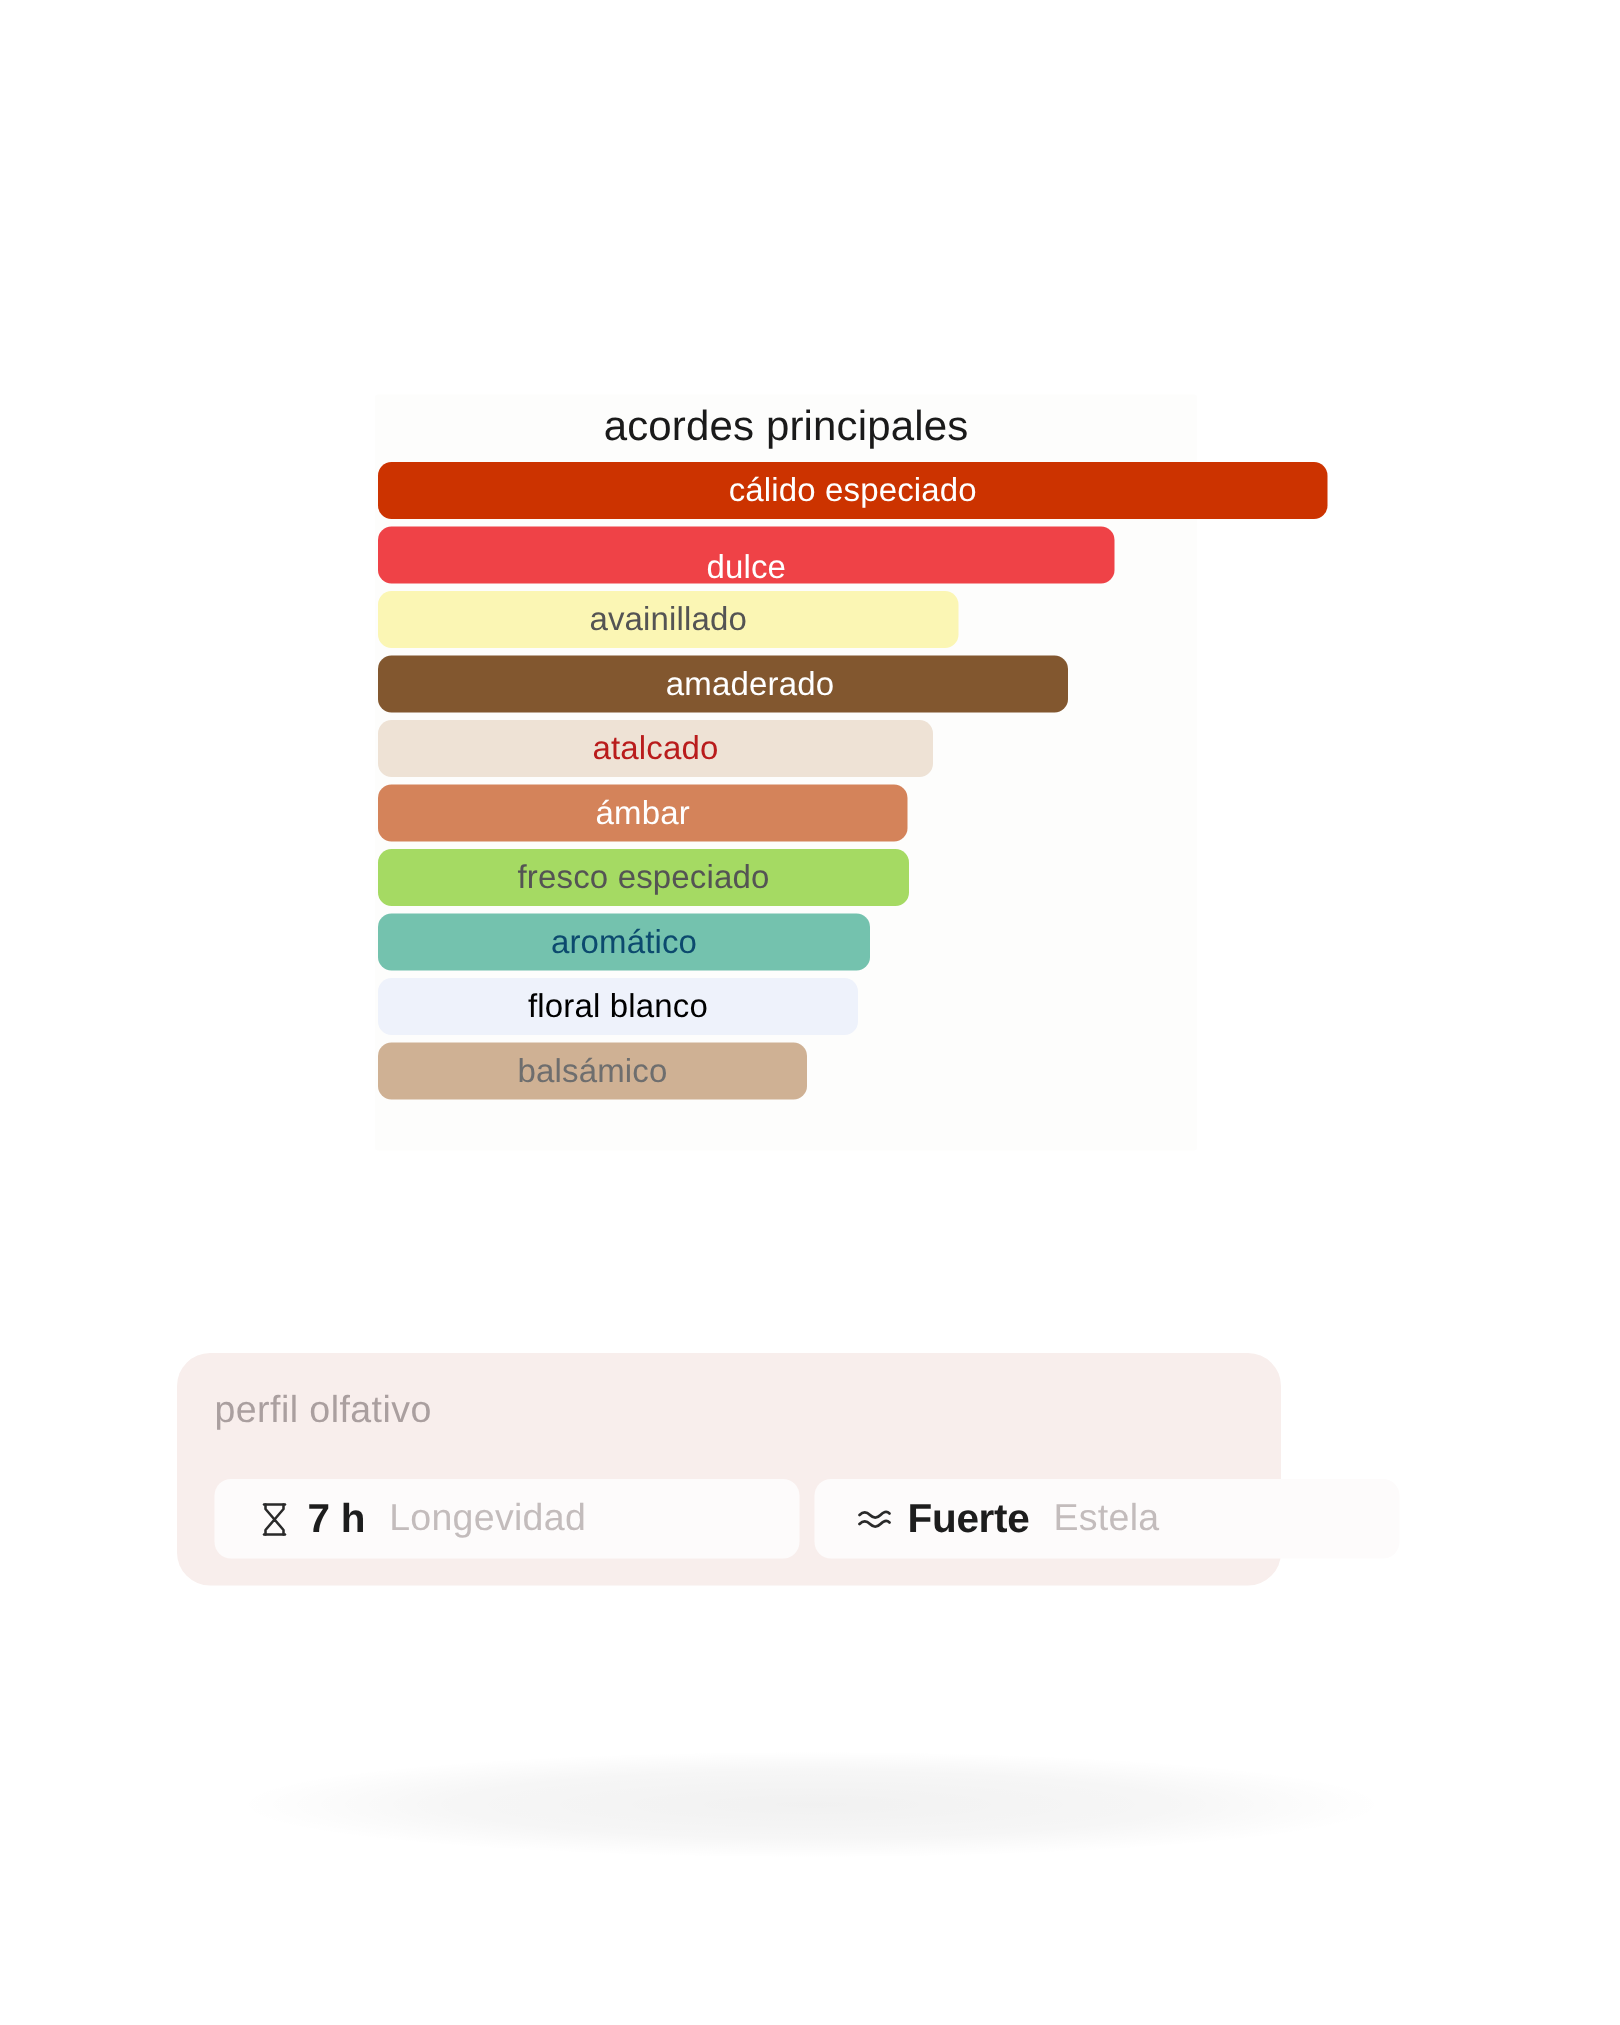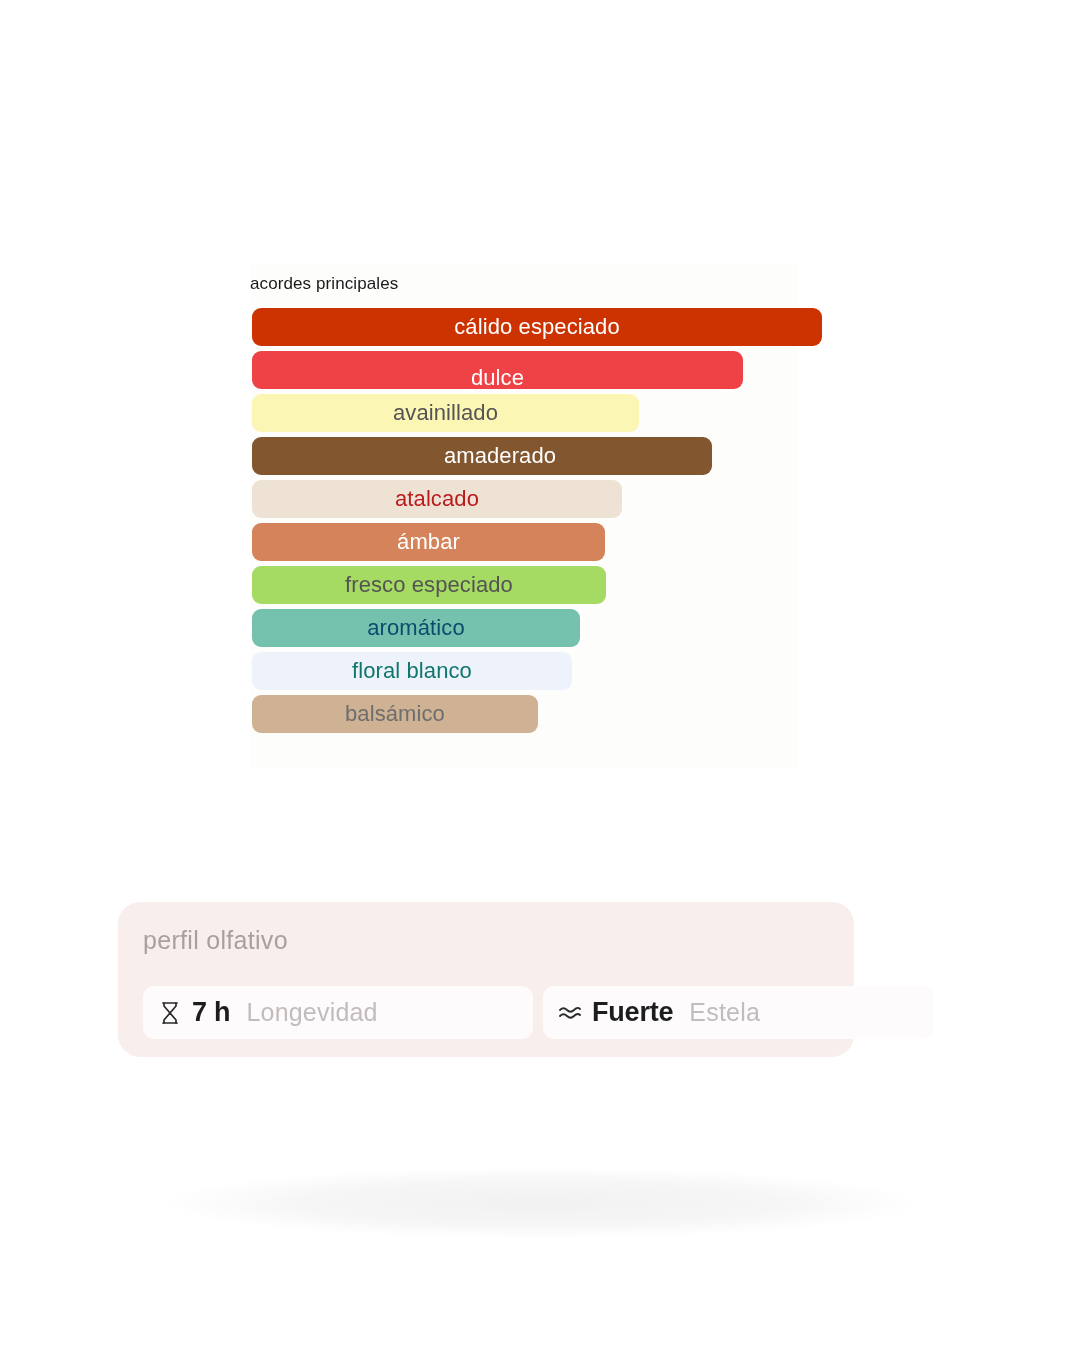--- a/index.html
+++ b/index.html
@@ -24,21 +24,22 @@
     width: 548px;
     height: 504px;
     background: #fdfdfc;
     border-radius: 2px;
   }
   #accords-title {
     position: absolute;
     left: 0;
     top: 0;
     width: 548px;
-    font-size: 17px;
+    text-align: center;
+    font-size: 28px;
     color: #1a1a1a;
     letter-spacing: 0.1px;
     line-height: 42px;
     white-space: nowrap;
   }
   #accord-bars {
     position: absolute;
     left: 2px;
     top: 45px;
     width: 546px;
@@ -87,21 +88,21 @@
   }
   .profile-chip {
     position: absolute;
     top: 84px;
     height: 53px;
     background: #fdfbfb;
     border-radius: 11px;
     display: flex;
     align-items: center;
     box-sizing: border-box;
-    padding-left: 14px;
+    padding-left: 27px;
   }
   #chip-longevity { left: 25px;  width: 390px; }
   #chip-sillage   { left: 425px; width: 390px; }
 
   .chip-icon {
     display: inline-flex;
     align-items: center;
     justify-content: center;
     width: 26px;
     height: 26px;
@@ -141,21 +142,21 @@
 </head>
 <body>
 
 <div id="accords-card">
 
   <div id="accords-title">acordes principales</div>
 
   <div id="accord-bars">
 
     <div class="accord-row">
-      <div class="accord-bar" style="width:570px; background:#cc3300;">
+      <div class="accord-bar" style="width:633px; background:#cc3300;">
         <span class="accord-label" style="color:#ffffff;">cálido especiado</span>
       </div>
     </div>
 
     <div class="accord-row">
       <div class="accord-bar" style="width:491px; background:#ef4247;align-items:flex-end;">
         <span class="accord-label" style="color:#ffffff;">dulce</span>
       </div>
     </div>
 
@@ -190,21 +191,21 @@
     </div>
 
     <div class="accord-row">
       <div class="accord-bar" style="width:328px; background:#74c2ae;">
         <span class="accord-label" style="color:#0c4a6e;">aromático</span>
       </div>
     </div>
 
     <div class="accord-row">
       <div class="accord-bar" style="width:320px; background:#eef2fb;">
-        <span class="accord-label" style="color:#0f766e;text-align:right;">floral blanco</span>
+        <span class="accord-label" style="color:#000000;text-align:right;">floral blanco</span>
       </div>
     </div>
 
     <div class="accord-row">
       <div class="accord-bar" style="width:286px; background:#cfb194;">
         <span class="accord-label" style="color:#6e6e6e;">balsámico</span>
       </div>
     </div>
 
   </div>

